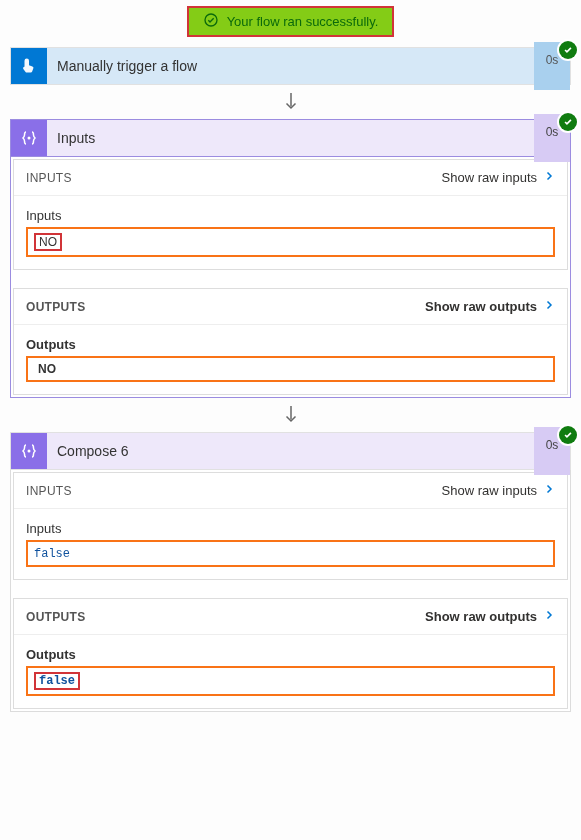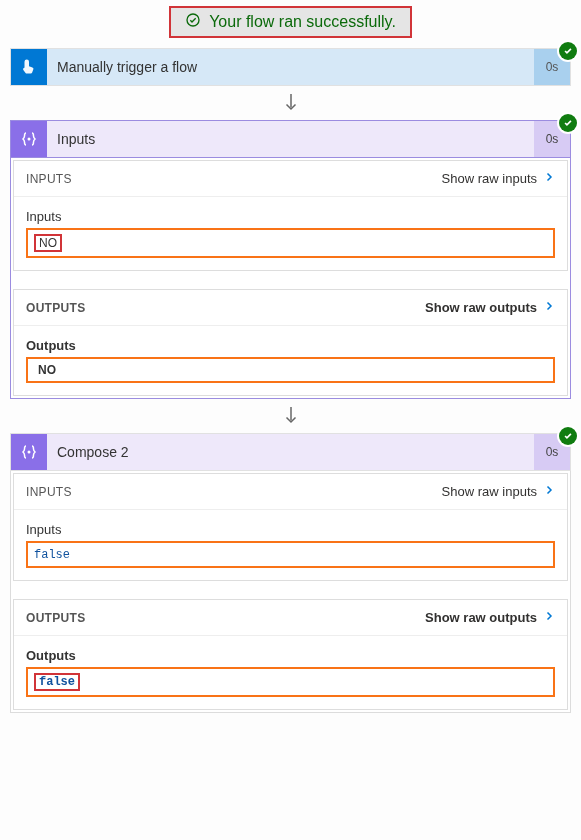--- a/index.html
+++ b/index.html
@@ -9,25 +9,25 @@
     background: #fdfdfd;
     color: #333;
     width: 581px;
   }
   .canvas { padding: 0 10px 10px 10px; }
 
   
   .banner-wrap { display: flex; justify-content: center; padding: 6px 0 10px; }
   .banner {
     border: 2px solid #d13438;
-    background: #e5e5e5;
+    background: #84cc16;
     color: #0b6a0b;
     padding: 4px 14px;
     display: flex; align-items: center; gap: 8px;
-    font-size: 16px;
+    font-size: 13px;
   }
   .banner svg { width: 16px; height: 16px; }
 
   
   .card {
     position: relative;
     background: #fff;
     border: 1px solid #e1e1e1;
   }
   .card-head {
@@ -36,21 +36,21 @@
   }
   .card-icon {
     width: 36px; height: 36px;
     display: flex; align-items: center; justify-content: center;
     flex-shrink: 0;
   }
   .card-title {
     flex: 1; padding-left: 10px; font-size: 14px;
   }
   .card-time {
-    width: 36px; height: 36px; line-height: 36px;
+    width: 36px; height: 48px; line-height: 36px;
     text-align: center; font-size: 12px;
     color: #555;
   }
 
   .trigger-head { background: #d6e8f7; }
   .trigger-icon { background: #0078d4; color: #fff; }
   .trigger-time { background: #a9d0ee; }
 
   .compose-head  { background: #eee8fa; }
   .compose-icon  { background: #8a6fe8; color: #fff; }
@@ -227,21 +227,21 @@
         </svg>
     </div>
     <div class="card-head compose-head">
       <div class="card-icon compose-icon">
         <svg viewBox="0 0 24 24" width="18" height="18" fill="none" stroke="#fff" stroke-width="2">
           <path d="M8 4c-2 0-2 2-2 4s-1 3-2 4c1 1 2 2 2 4s0 4 2 4"></path>
           <path d="M16 4c2 0 2 2 2 4s1 3 2 4c-1 1-2 2-2 4s0 4-2 4"></path>
           <circle cx="12" cy="12" r="1" fill="#fff"></circle>
         </svg>
       </div>
-      <div class="card-title">Compose 2</div>
+      <div class="card-title">Compose 6</div>
       <div class="card-time compose-time">0s</div>
     </div>
   </div>
   <div class="compose-body" style="border-color:#dcdcdc;">
 
     <div class="section">
       <div class="section-head">
         <span class="section-head-label">INPUTS</span>
         <span class="section-head-link">
           <span>Show raw inputs</span>

